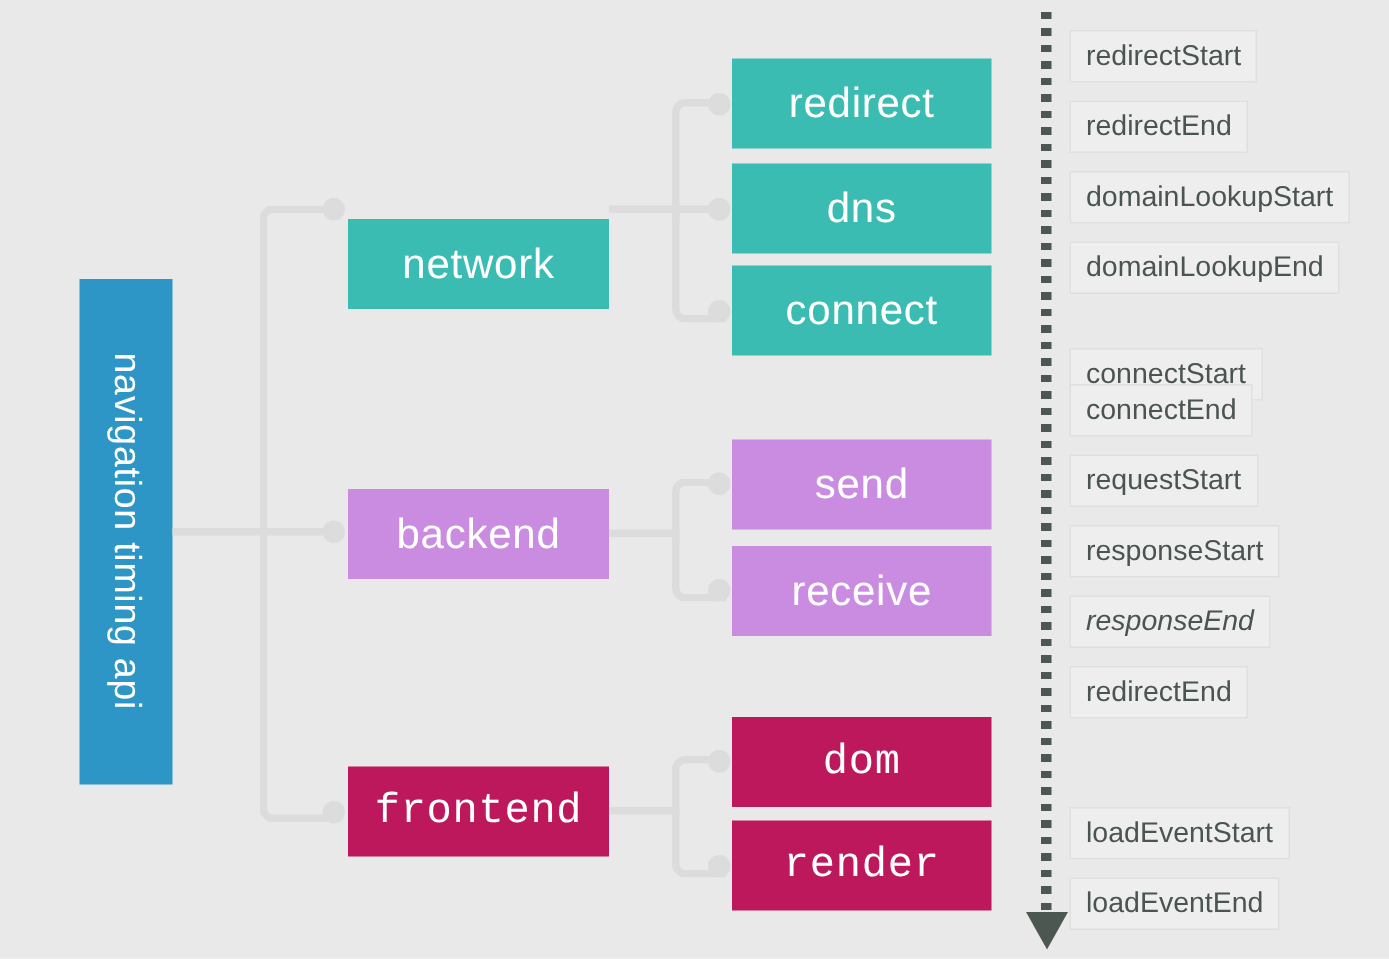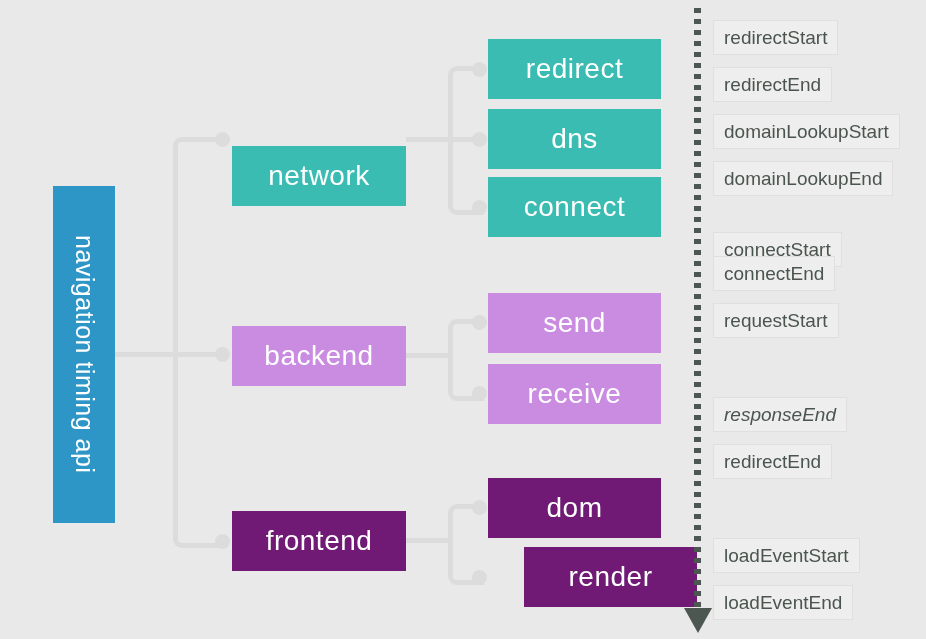--- a/index.html
+++ b/index.html
@@ -18,21 +18,21 @@
     display: flex;
     align-items: center;
     justify-content: center;
     color: #ffffff;
     font-size: 28px;
     font-weight: 400;
     letter-spacing: 0.5px;
   }
   .teal   { background: #3abcb2; }
   .purple { background: #ca8ce0; }
-  .coral  { background: #701a75; }
+  .coral  { background: #be185d; font-family: Liberation Mono, monospace; }
   .blue   { background: #2d96c6; }
 
   .root-node {
     position: absolute;
     left: 53px; top: 186px;
     width: 62px; height: 337px;
     display: flex;
     align-items: center;
     justify-content: center;
     color: #ffffff;
@@ -125,30 +125,31 @@
   <div class="node branch teal" style="top:106px;margin-top:40px;">network</div>
   <div class="node branch purple" style="top:326px;">backend</div>
   <div class="node branch coral" style="top:511px;">frontend</div>
 
   <div class="node child teal" style="top:39px;">redirect</div>
   <div class="node child teal" style="top:109px;">dns</div>
   <div class="node child teal" style="top:177px;">connect</div>
   <div class="node child purple" style="top:293px;">send</div>
   <div class="node child purple" style="top:364px;">receive</div>
   <div class="node child coral" style="top:478px;">dom</div>
-  <div class="node child coral" style="top:547px;margin-left:36px;">render</div>
+  <div class="node child coral" style="top:547px;">render</div>
 
   <div class="timeline-line"></div>
   <div class="timeline-arrow"></div>
 
   <div class="evt" style="top:20px;">redirectStart</div>
   <div class="evt" style="top:67px;">redirectEnd</div>
   <div class="evt" style="top:114px;">domainLookupStart</div>
   <div class="evt" style="top:161px;">domainLookupEnd</div>
   <div class="evt" style="top:220px;margin-top:12px;">connectStart</div>
   <div class="evt" style="top:256px;">connectEnd</div>
   <div class="evt" style="top:303px;">requestStart</div>
+  <div class="evt" style="top:350px;">responseStart</div>
   <div class="evt" style="top:397px;font-style:italic;">responseEnd</div>
   <div class="evt" style="top:444px;">redirectEnd</div>
   <div class="evt" style="top:538px;">loadEventStart</div>
   <div class="evt" style="top:585px;">loadEventEnd</div>
 
 </div>
 
 </body></html>

